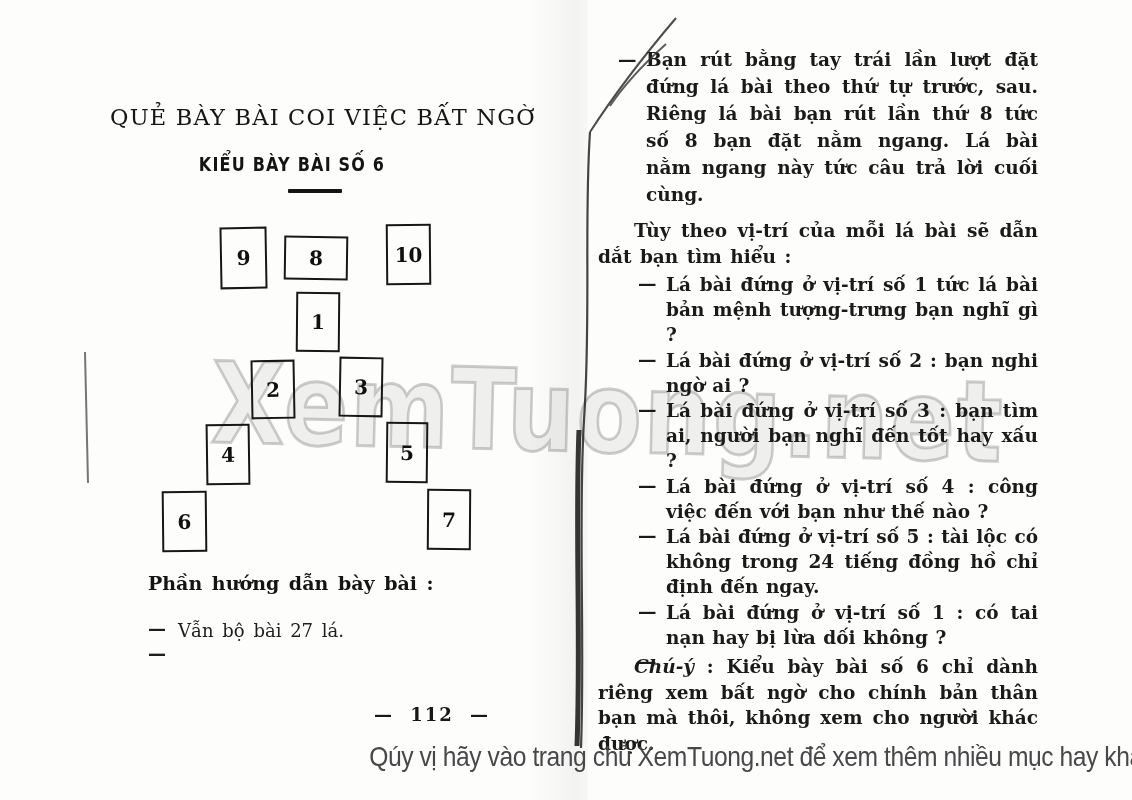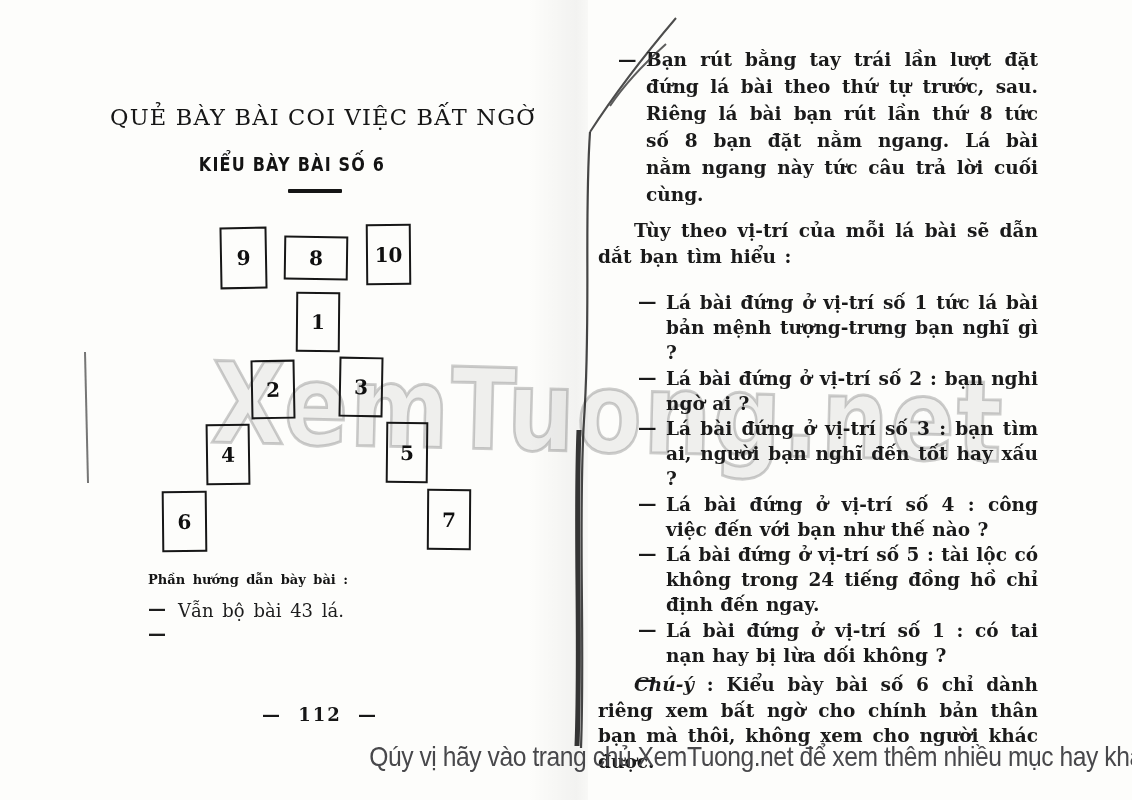--- a/index.html
+++ b/index.html
@@ -39,45 +39,45 @@
     letter-spacing:1.5px; color:#141414;
   }
   .lp-rule { position:absolute; left:288px; top:189px; width:54px; height:4px; background:#151515; border-radius:1px; }
   .card {
     position:absolute; border:2.4px solid #171717; background:transparent;
     display:flex; align-items:center; justify-content:center;
     font-family:"DejaVu Serif", serif; font-weight:700; font-size:20px; color:#101010;
   }
   .c9  { left:220px; top:227px; width:47px; height:62px; transform:rotate(-1deg); }
   .c8  { left:284px; top:236px; width:64px; height:44px; transform:rotate(0.8deg); }
-  .c10 { left:366px; top:224px; width:45px; height:61px; transform:rotate(-0.5deg); }
+  .c10 { left:386px; top:224px; width:45px; height:61px; transform:rotate(-0.5deg); }
   .c1  { left:296px; top:292px; width:44px; height:60px; transform:rotate(0.5deg); }
   .c2  { left:251px; top:360px; width:44px; height:59px; transform:rotate(-1deg); }
   .c3  { left:339px; top:357px; width:44px; height:60px; transform:rotate(1deg); }
   .c4  { left:206px; top:424px; width:44px; height:61px; transform:rotate(-0.8deg); }
   .c5  { left:386px; top:422px; width:42px; height:61px; transform:rotate(0.6deg); }
   .c6  { left:162px; top:491px; width:45px; height:61px; transform:rotate(-0.6deg); }
   .c7  { left:427px; top:489px; width:44px; height:61px; transform:rotate(0.4deg); }
   .lp-instructions { position:absolute; left:148px; top:572px; width:386px; }
   .lp-heading {
-    font-family:"DejaVu Serif", serif; font-weight:700; font-size:13px;
-    color:#141414; margin-bottom:11px; word-spacing:3px;
+    font-family:"DejaVu Serif", serif; font-weight:700; font-size:19px;
+    color:#141414; margin-bottom:24px; word-spacing:3px;
   }
   .lp-item { position:relative; padding-left:30px; font-size:18px; line-height:25px; word-spacing:3px; color:#1d1d1d; }
   .lp-item .dash, .rp-dash { position:absolute; left:0; top:-2px; font-weight:700; }
   .pagenum {
     font-family:"DejaVu Serif", serif; font-weight:700; font-size:18px;
-    letter-spacing:2px; word-spacing:8px; color:#171717; text-align:center;
+    letter-spacing:2px; word-spacing:8px; color:#171717; text-align:right;
   }
   .lp-pagenum { position:absolute; left:150px; top:704px; width:340px; }
   
   .right-page { left:598px; top:46px; width:440px; font-size:18.5px; font-weight:700; color:#1a1a1a; }
   .rp-para1 { position:relative; padding-left:48px; line-height:27px; text-align:justify; word-spacing:2px; margin-bottom:10px; }
   .rp-para1 .rp-dash { left:20px; top:0; }
-  .rp-intro { line-height:26px; text-indent:36px; text-align:justify; word-spacing:2px; margin-bottom:20px; }
+  .rp-intro { line-height:26px; text-indent:36px; text-align:justify; word-spacing:2px; margin-bottom:2px; }
   .rp-item { position:relative; margin-left:40px; padding-left:28px; line-height:25.2px; text-align:justify; word-spacing:1px; }
   .rp-item .rp-dash { top:-1px; }
   .rp-note { margin-top:4px; line-height:25.5px; text-indent:36px; text-align:justify; word-spacing:2px; }
   .rp-note em { font-style:italic; }
   
   .footer {
     position:absolute; z-index:4; left:320px; top:741px; width:820px; height:36px;
     font-family:"Liberation Sans", sans-serif; font-size:28px; font-weight:400;
     color:#48484b; text-align:center; white-space:nowrap;
     transform:scaleX(0.88); transform-origin:center; letter-spacing:-0.5px;
@@ -127,21 +127,21 @@
         </div>
       <div class="card c7">
           <span>7</span>
         </div>
     </div>
 
     <div class="lp-instructions">
       <h3 class="lp-heading">Phần hướng dẫn bày bài :</h3>
       <div class="lp-item">
         <span class="dash">—</span>
-        <span>Vẫn bộ bài 43 lá.</span>
+        <span>Vẫn bộ bài 27 lá.</span>
       </div>
       <div class="lp-item">
         <span class="dash">—</span>
       </div>
       <div class="lp-item">
         <span class="dash">—</span>
       </div>
     </div>
 
     <div class="pagenum lp-pagenum">— 112 —</div>

